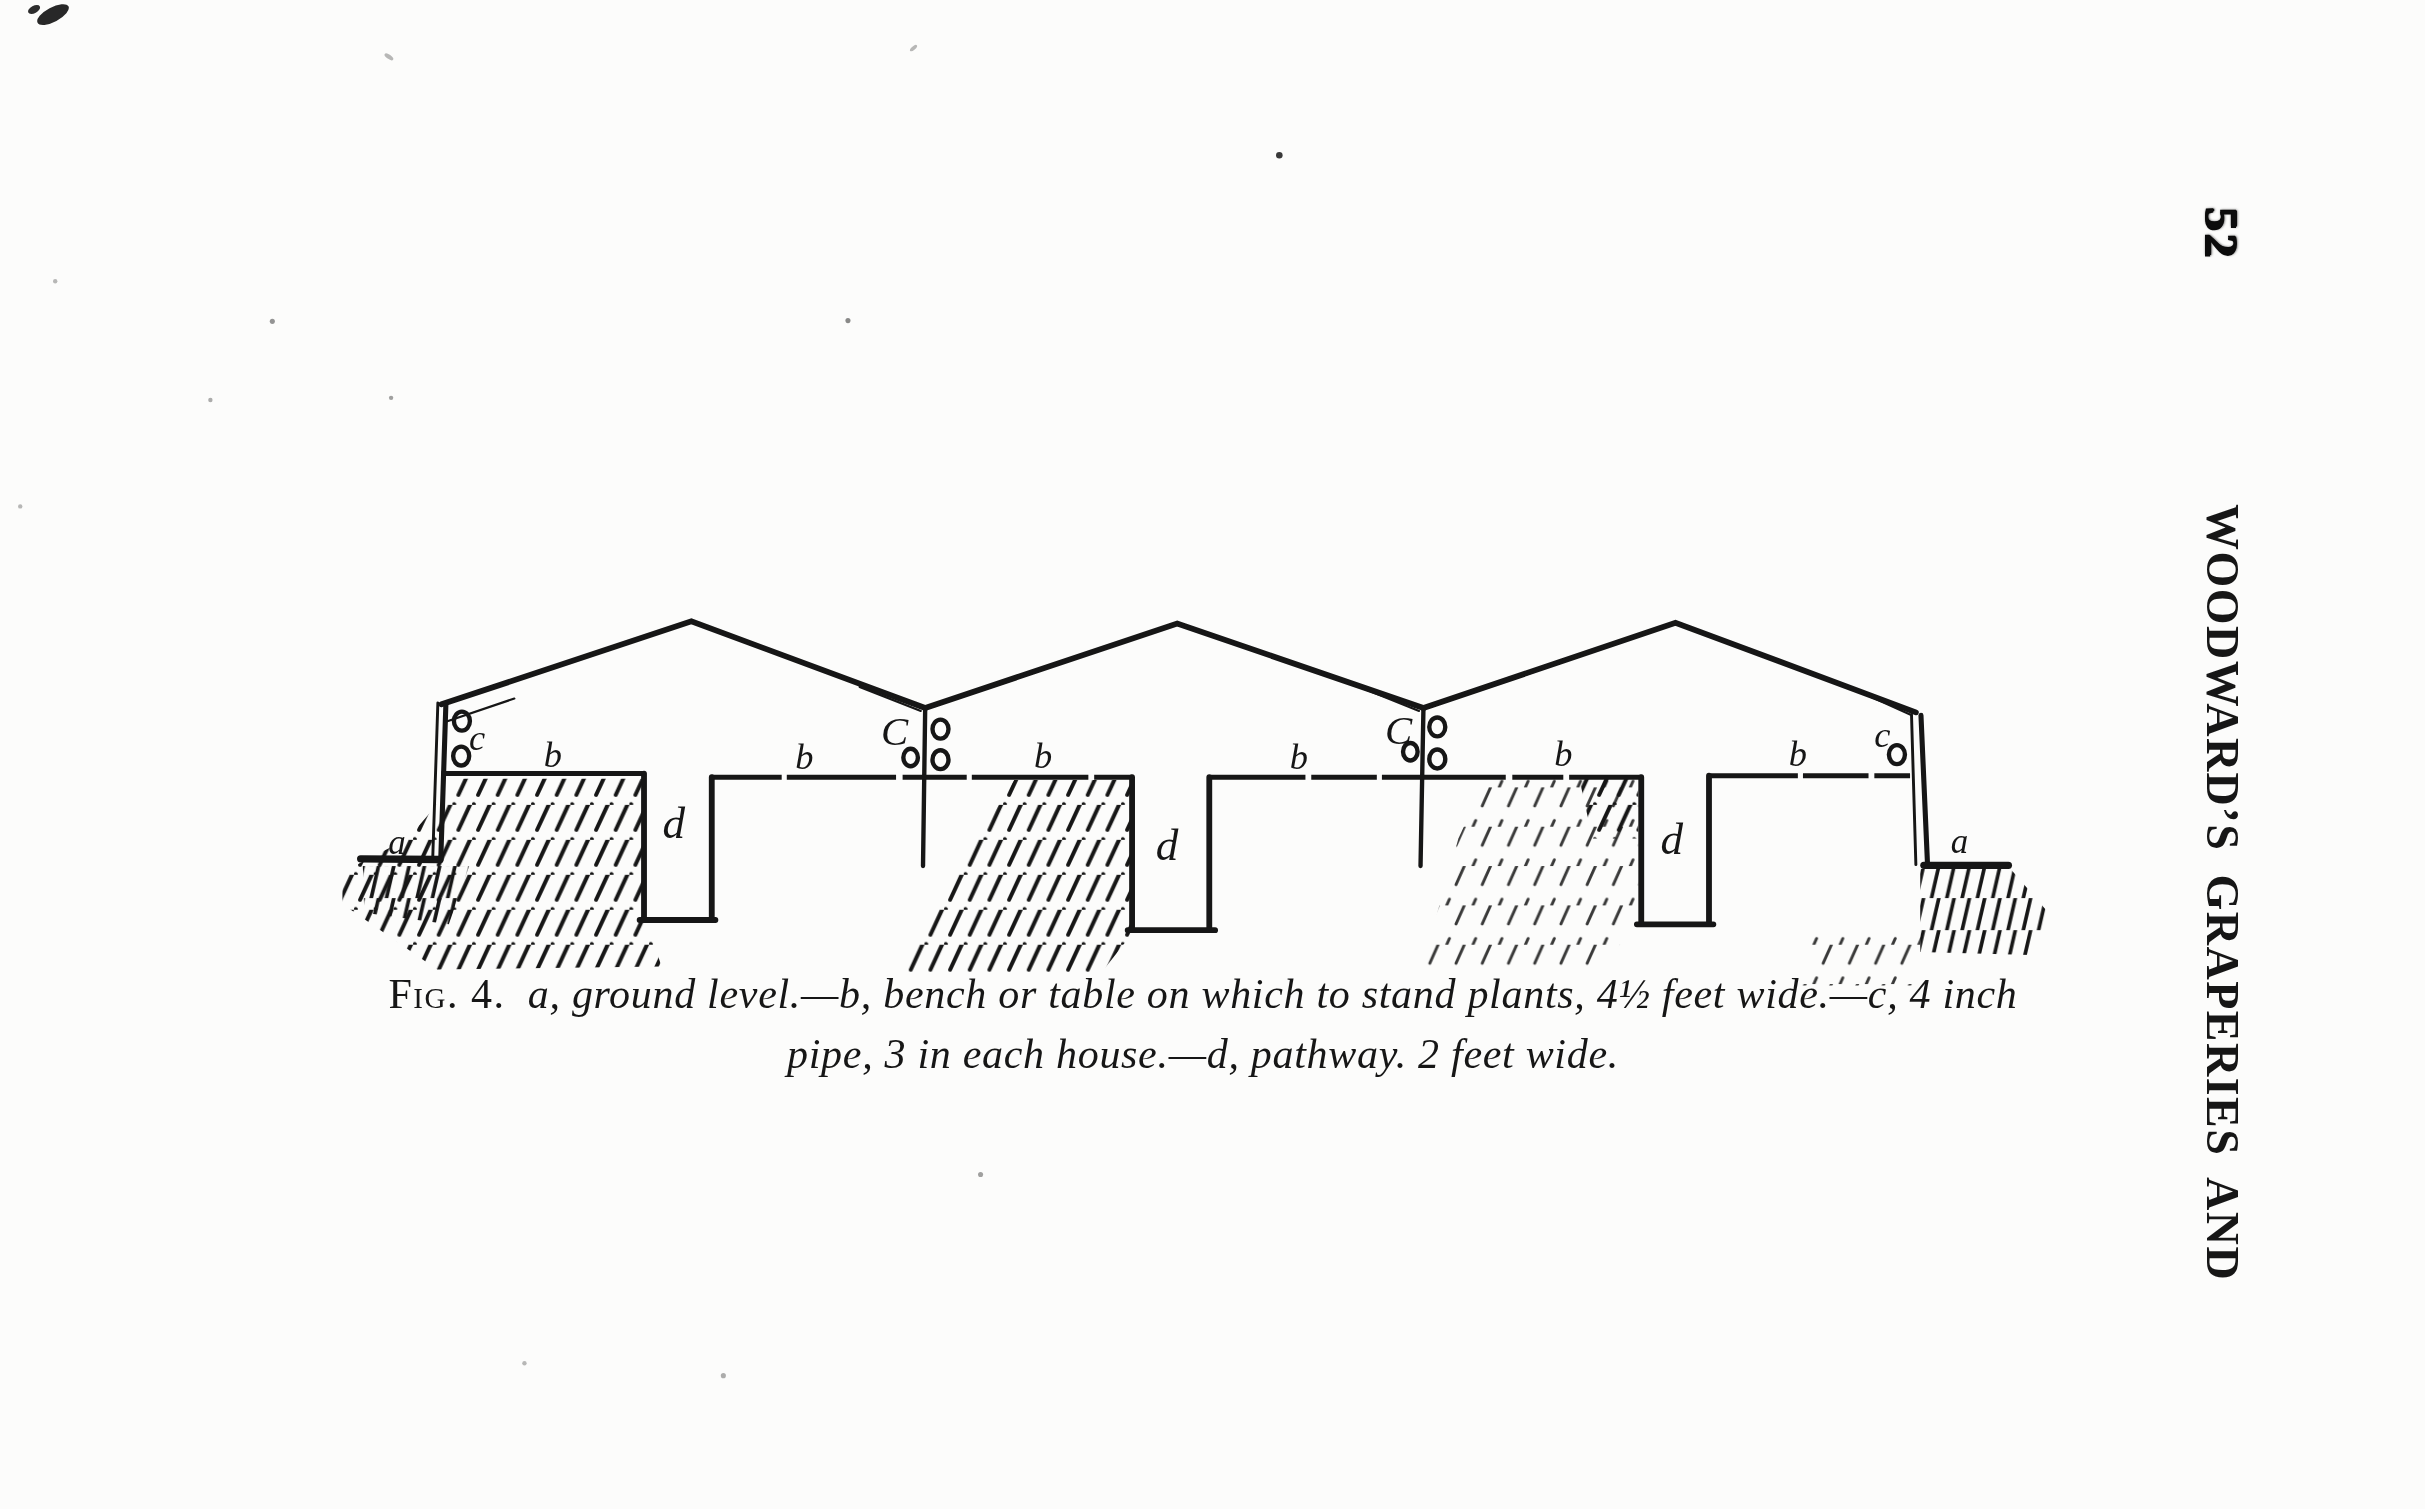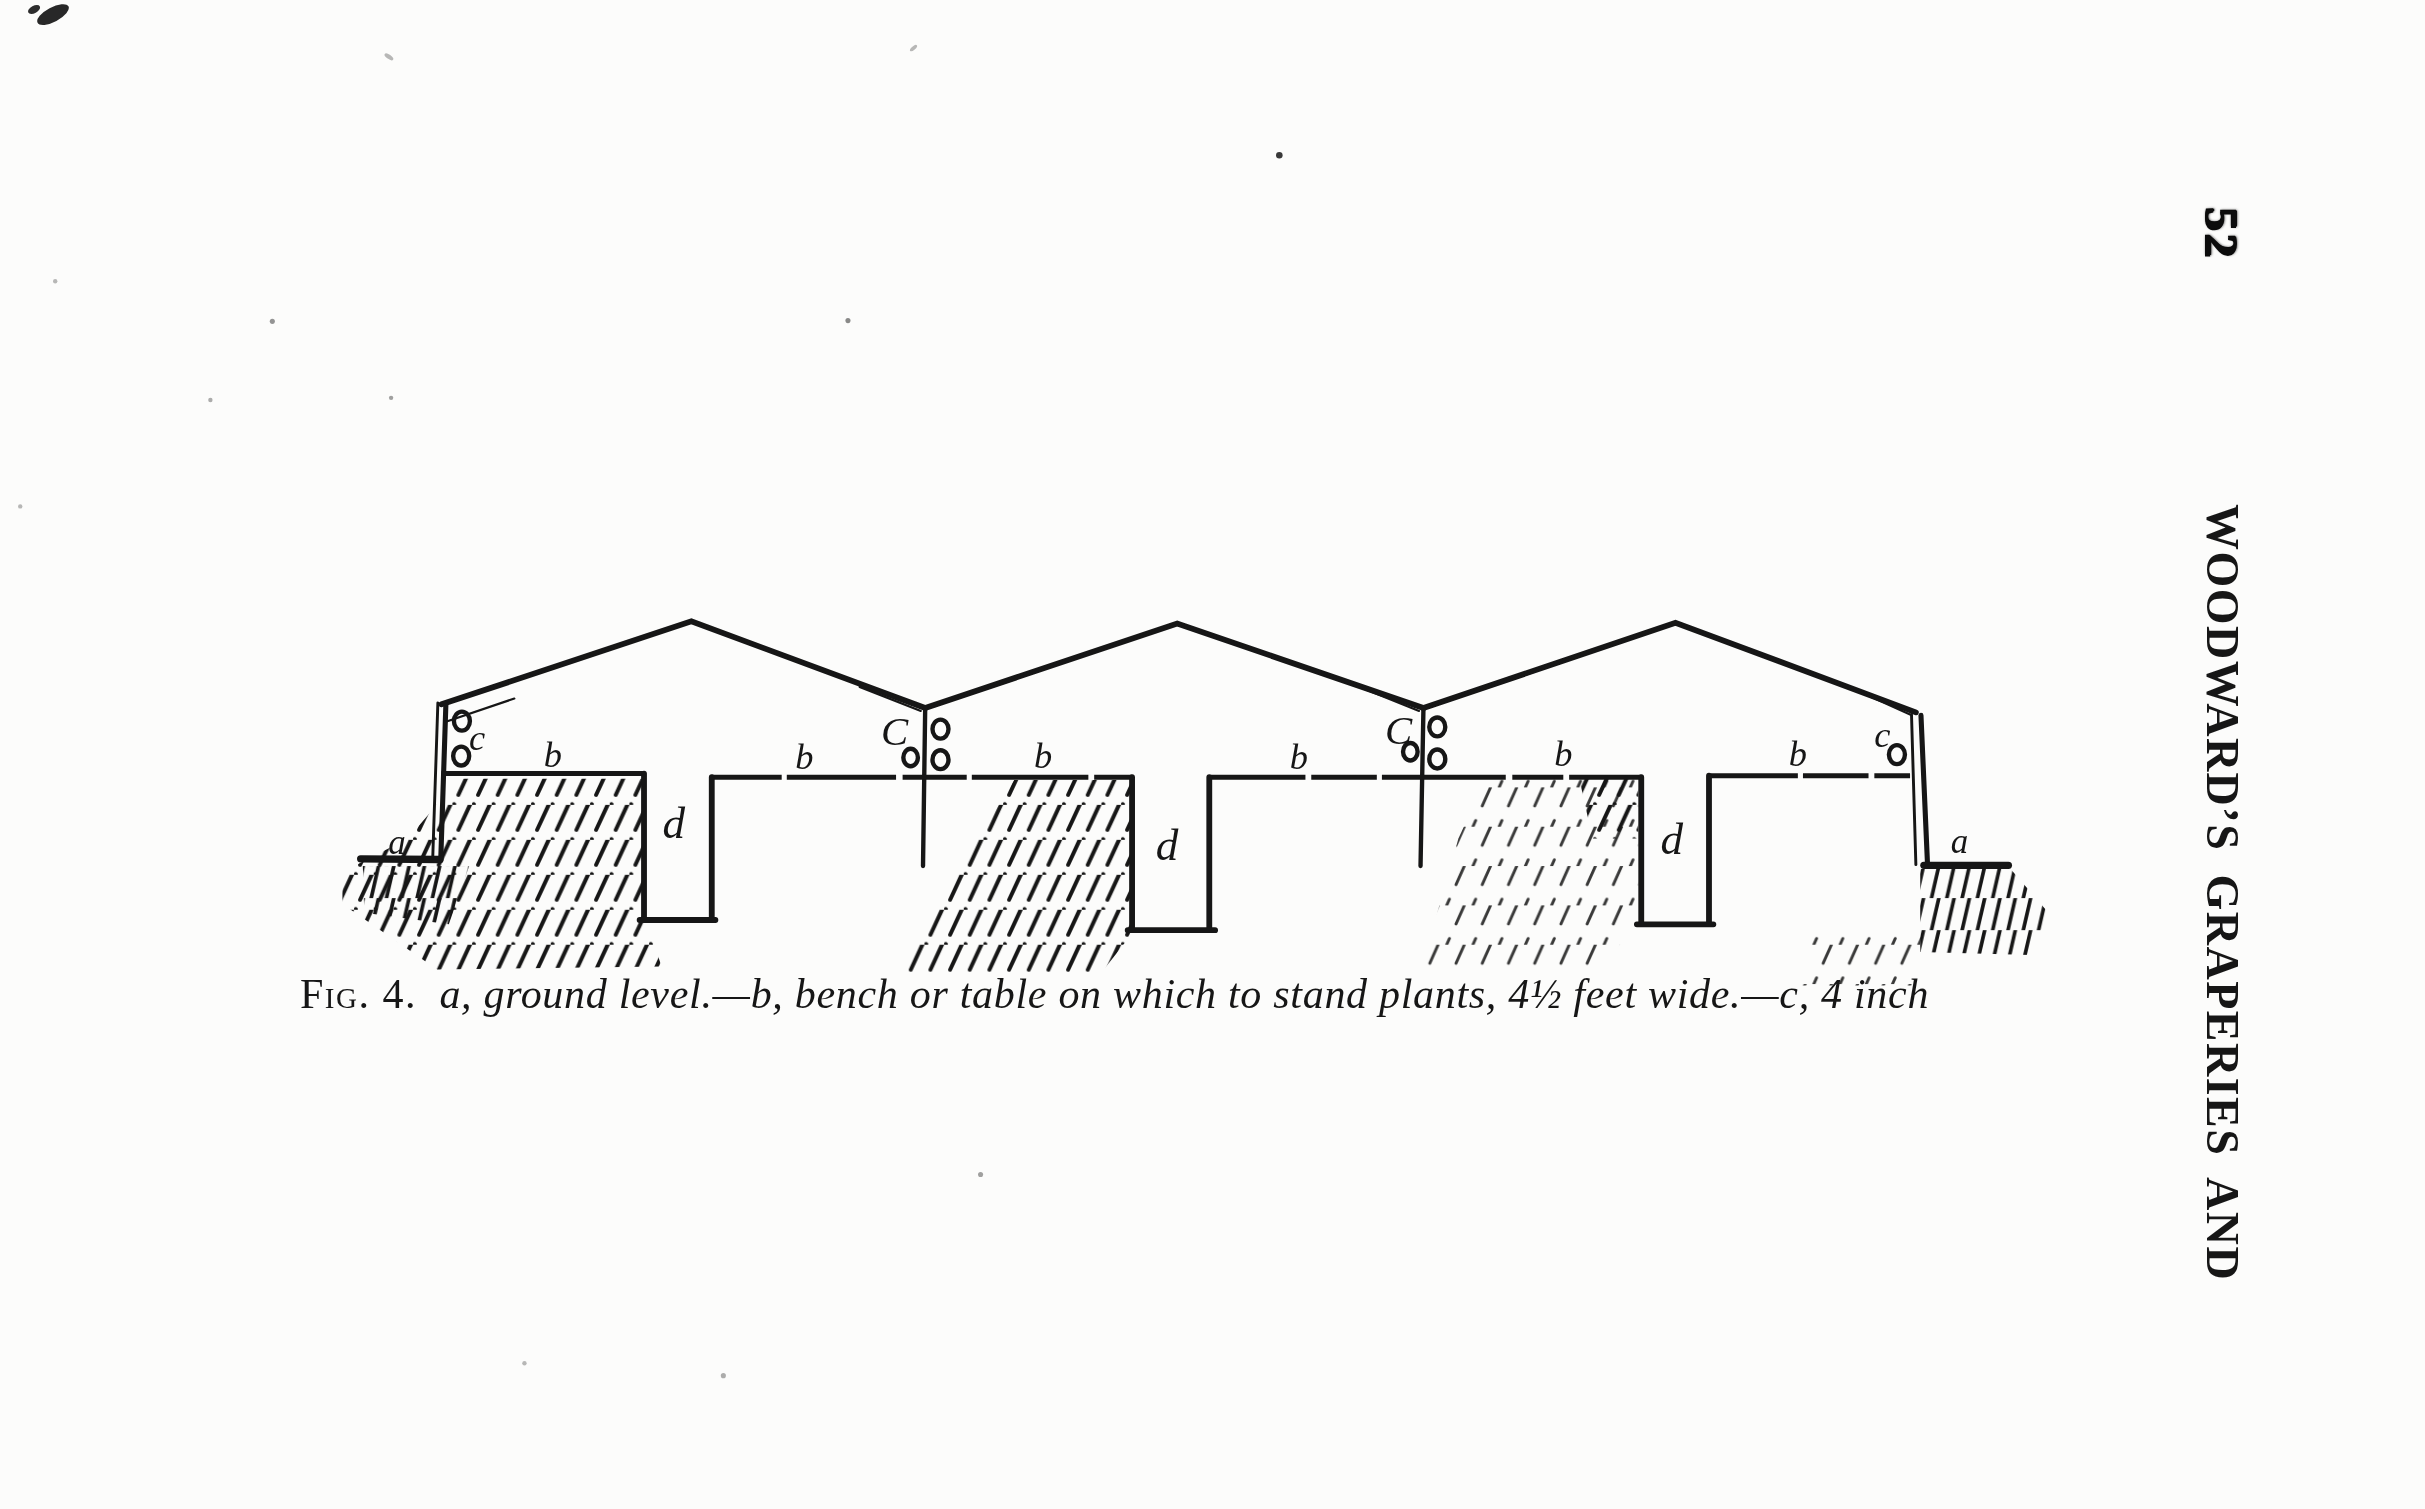--- a/index.html
+++ b/index.html
@@ -7,22 +7,22 @@
     position:relative;
     width:2426px;height:1509px;
     background:var(--paper,#fcfcfb);
     overflow:hidden;
     font-family:"Liberation Serif","DejaVu Serif",serif;
     color:var(--ink,#161616);
   }
   .figure-svg{position:absolute;left:313px;top:598px;width:1778px;height:397px;color:var(--ink,#161616);}
   .specks-svg{position:absolute;left:0;top:0;width:2426px;height:1509px;color:var(--ink,#161616);pointer-events:none;}
   .caption{
-    position:absolute;left:300px;top:964px;width:1822px;
-    text-align:left;
+    position:absolute;left:292px;top:964px;width:1822px;
+    text-align:center;
     font-style:italic;
     font-size:42px;line-height:60px;
     letter-spacing:0.7px;
     color:var(--ink,#161616);
   }
   .caption .fig-num{
     font-style:normal;
     font-variant:small-caps;
     letter-spacing:1.5px;
   }
@@ -143,20 +143,21 @@
       <text x="1920" y="1020" font-size="56">C</text>
       <text x="2584" y="1024" font-size="50">c</text>
       <text x="925" y="1150" font-size="62">d</text>
       <text x="1602" y="1180" font-size="62">d</text>
       <text x="2295" y="1172" font-size="62">d</text>
     </g>
   </svg>
 
   <div class="caption">
     <div class="cap-line"><span class="fig-num">Fig. 4.</span>&nbsp; <span>a, ground level.—b, bench or table on which to stand plants, 4½ feet wide.—c, 4 inch</span></div>
+    <div class="cap-line"><span>pipe, 3 in each house.—d, pathway. 2 feet wide.</span></div>
   </div>
 
   <div class="running-head">WOODWARD’S GRAPERIES AND</div>
 
   <div class="page-number">52</div>
 
   <svg class="specks-svg" aria-hidden="true" viewBox="0 0 3328 2071" width="2426" height="1509">
     <g fill="currentColor">
       <ellipse cx="72" cy="20" rx="24" ry="10" transform="rotate(-28 72 20)" opacity="0.92"></ellipse>
       <ellipse cx="46" cy="13" rx="9" ry="5" transform="rotate(-28 46 13)" opacity="0.9"></ellipse>

